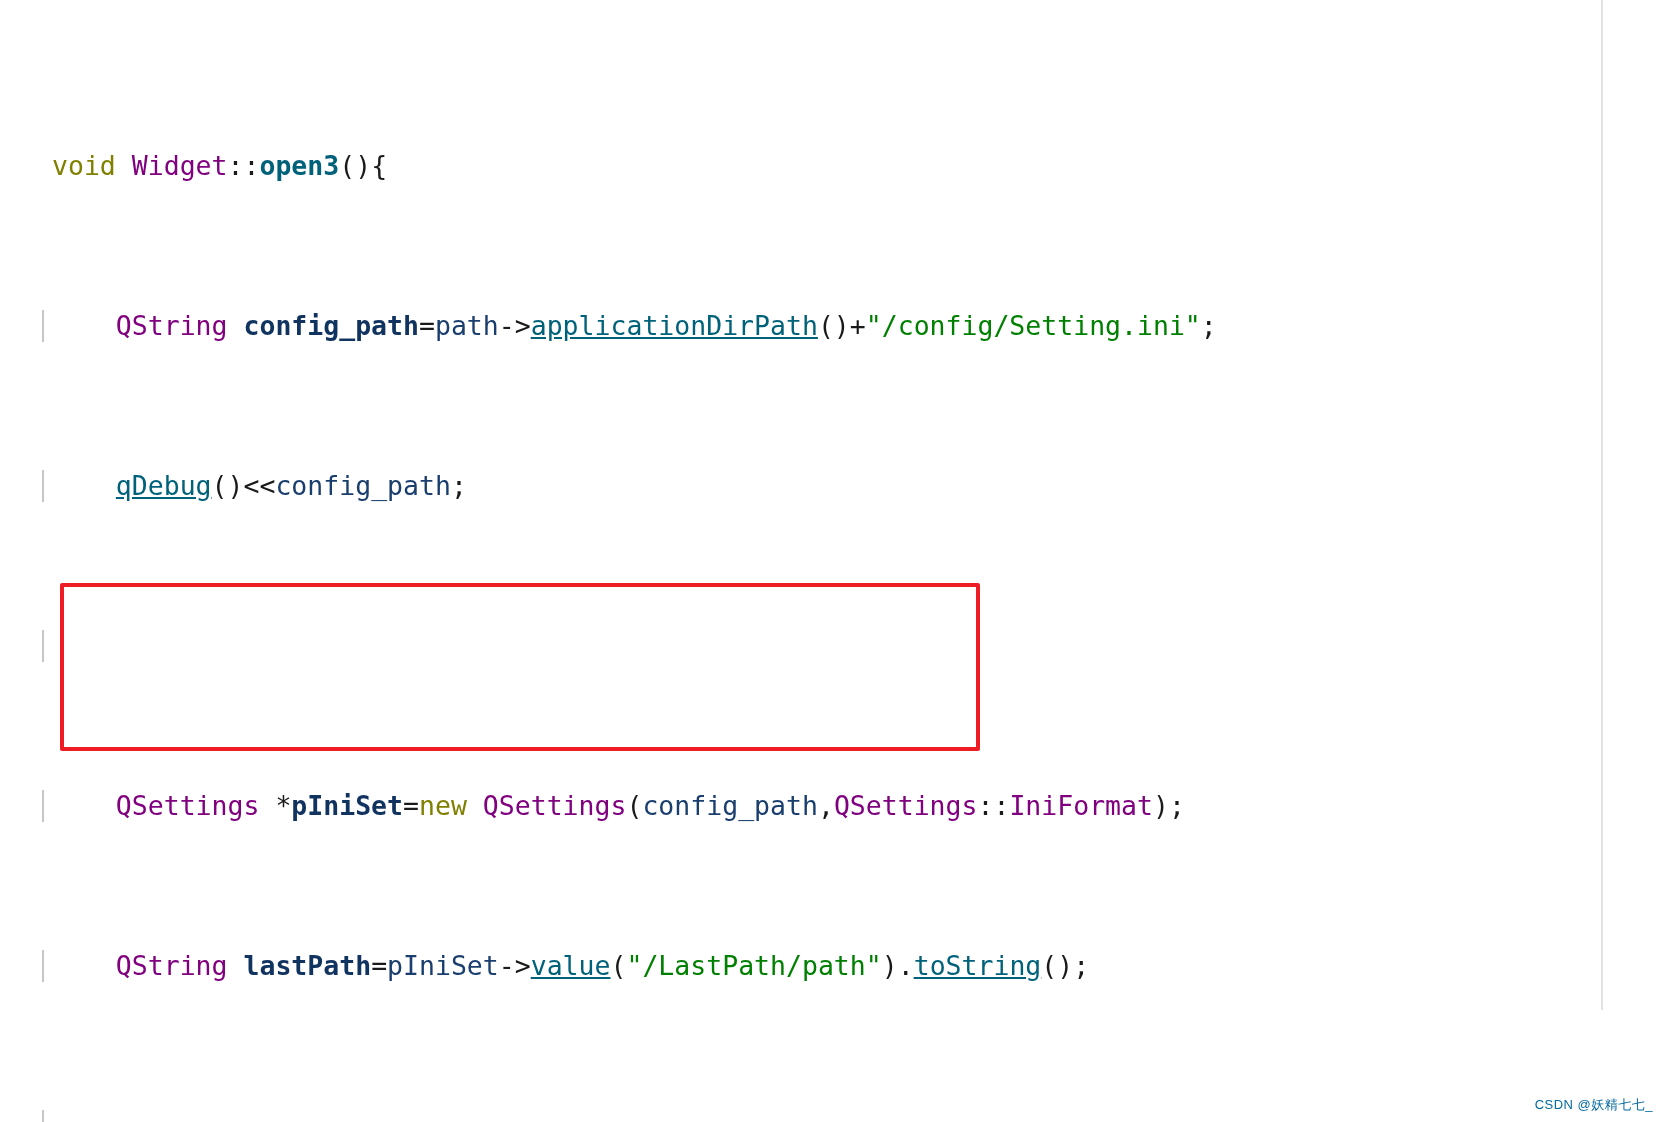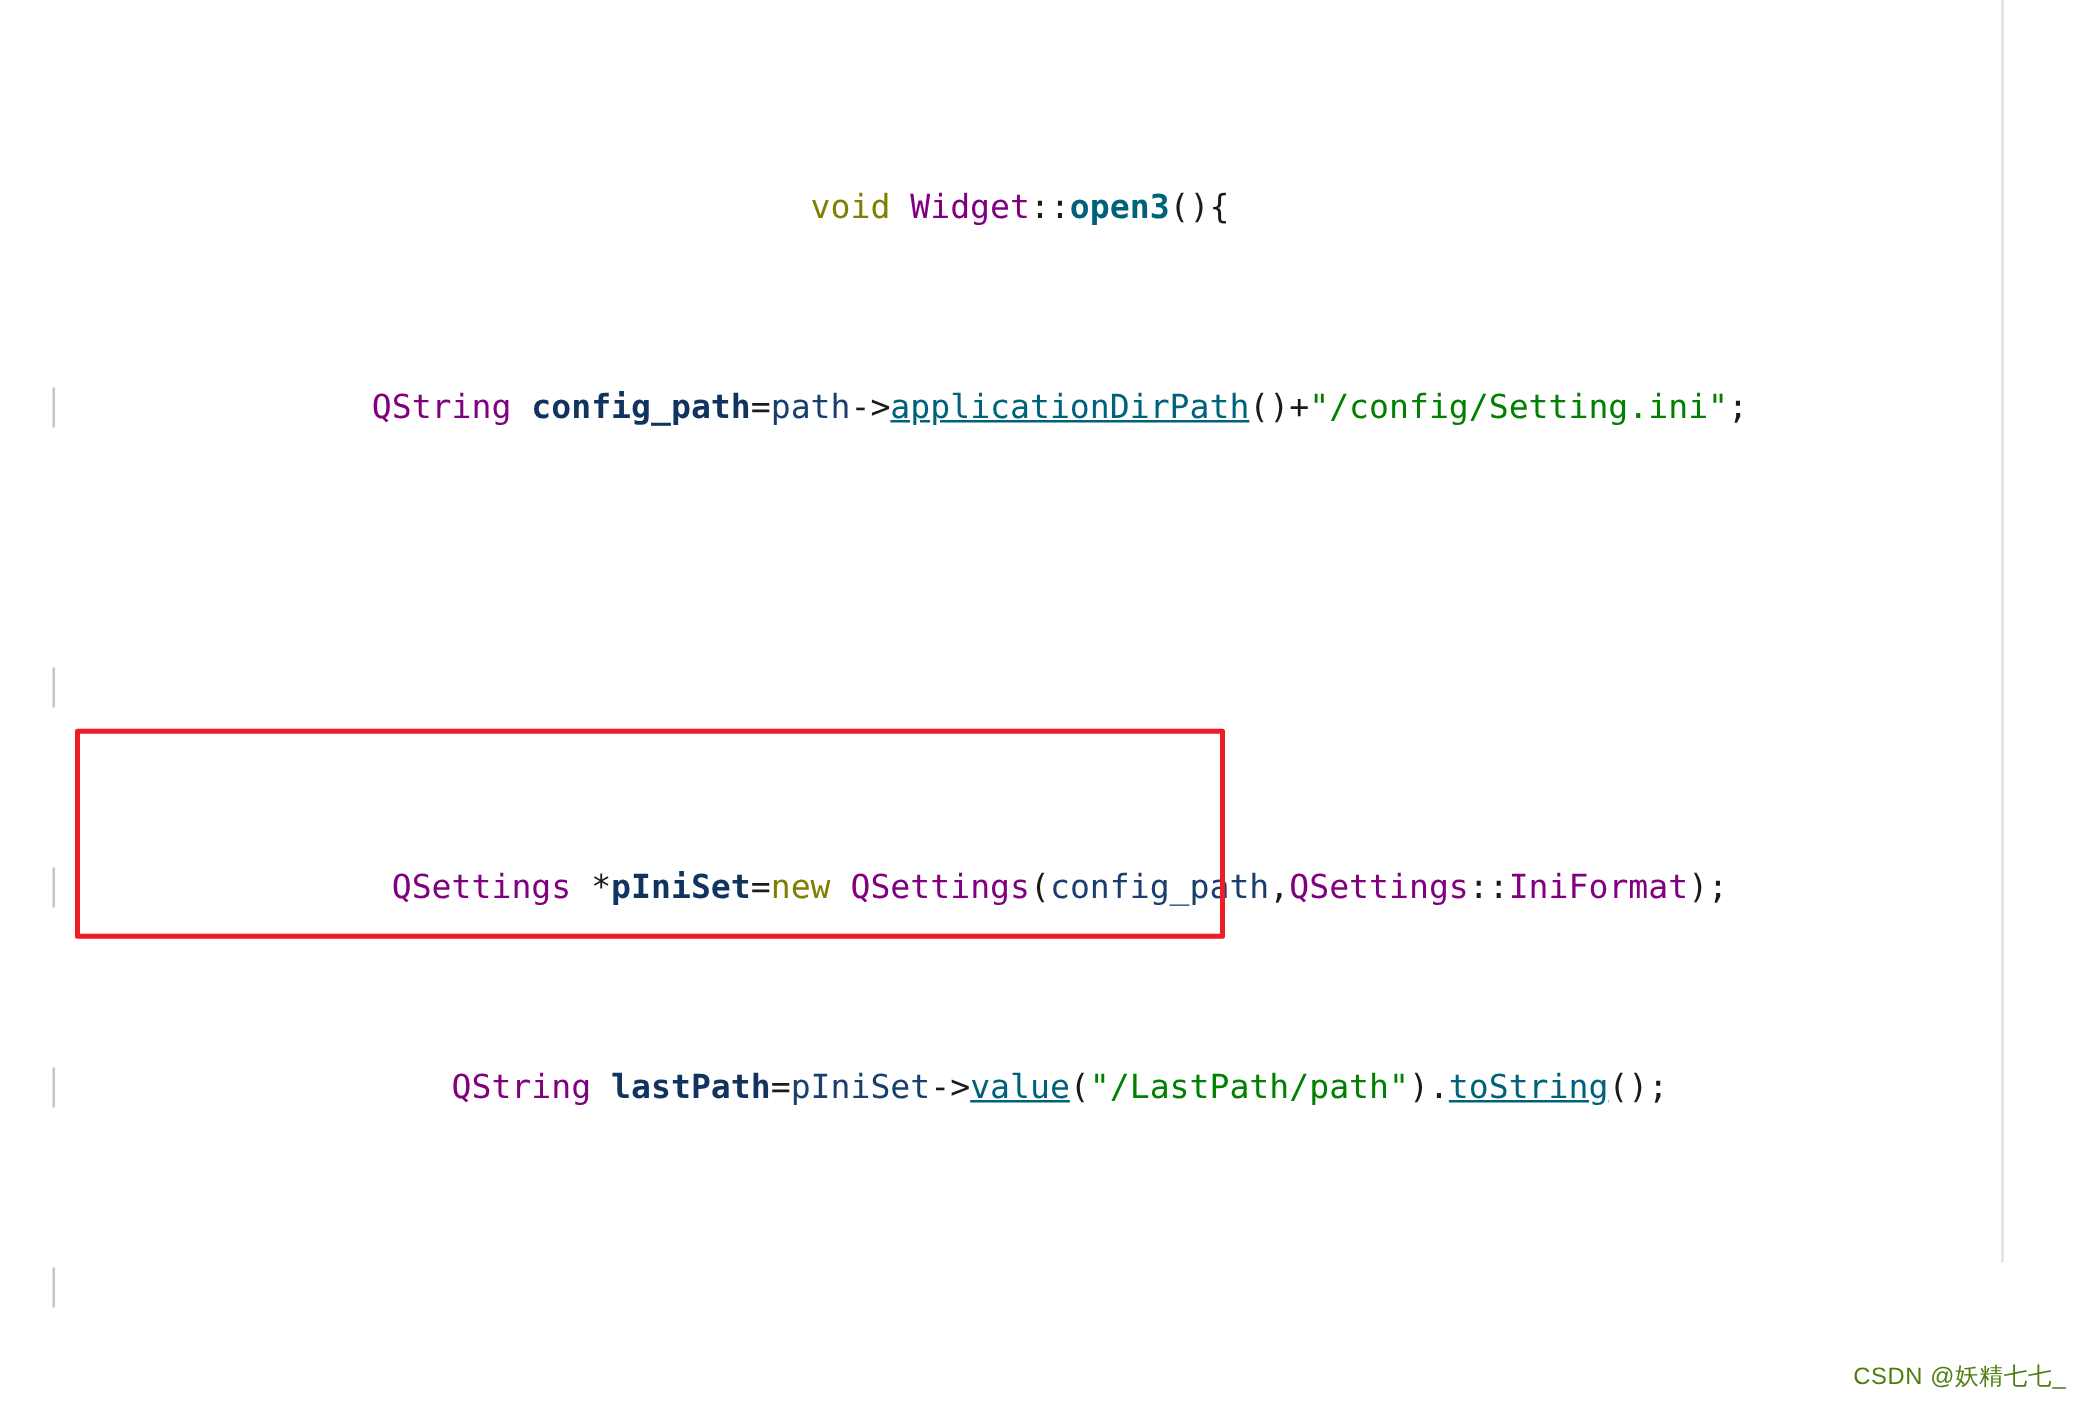--- a/index.html
+++ b/index.html
@@ -41,23 +41,22 @@
     top: 22px;
     width: 1600px;
     font-size: 26.5px;
     line-height: 32px;
     white-space: pre;
     letter-spacing: 0px;
   }
   .line {
     height: 32px;
     position: relative;
-    padding-left: 32px;
+    padding-left: 52px;
     white-space: pre;
-    text-align: center;
   }
 
   
   .guide1::before {
     content: "";
     position: absolute;
     left: 42px;
     top: 0;
     width: 2px;
     height: 32px;
@@ -87,42 +86,43 @@
     box-sizing: border-box;
     pointer-events: none;
   }
 
   
   #watermark {
     position: absolute;
     right: 18px;
     bottom: 8px;
     font-family: "Liberation Sans", "DejaVu Sans", sans-serif;
-    font-size: 19px;
-    color: #4d7c0f;
+    font-size: 13px;
+    color: #0369a1;
     letter-spacing: 0.5px;
     white-space: nowrap;
   }
 </style>
 </head>
 <body>
 
 <div id="editor">
 
   <div class="margin-guide"></div>
 
   <div id="code">
 
     
     <div class="line"><span class="kw">void</span><span class="op"> </span><span class="typ">Widget</span><span class="punc">::</span><span class="fnb">open3</span><span class="punc">(){</span></div>
 
     
     <div class="line guide1">    <span class="typ">QString</span><span> </span><span class="vard">config_path</span><span class="punc">=</span><span class="var">path</span><span class="punc">-&gt;</span><span class="fn">applicationDirPath</span><span class="punc">()</span><span class="punc">+</span><span class="str">"/config/Setting.ini"</span><span class="punc">;</span></div>
 
     
+    <div class="line guide1">    <span class="fn">qDebug</span><span class="punc">()</span><span class="punc">&lt;&lt;</span><span class="var">config_path</span><span class="punc">;</span></div>
 
     
     <div class="line guide1"> </div>
 
     
     <div class="line guide1">    <span class="typ">QSettings</span><span class="punc"> *</span><span class="vard">pIniSet</span><span class="punc">=</span><span class="kw">new</span><span> </span><span class="typ">QSettings</span><span class="punc">(</span><span class="var">config_path</span><span class="punc">,</span><span class="typ">QSettings</span><span class="punc">::</span><span class="typ">IniFormat</span><span class="punc">);</span></div>
 
     
     <div class="line guide1">    <span class="typ">QString</span><span> </span><span class="vard">lastPath</span><span class="punc">=</span><span class="var">pIniSet</span><span class="punc">-&gt;</span><span class="fn">value</span><span class="punc">(</span><span class="str">"/LastPath/path"</span><span class="punc">)</span><span class="punc">.</span><span class="fn">toString</span><span class="punc">();</span></div>
 

